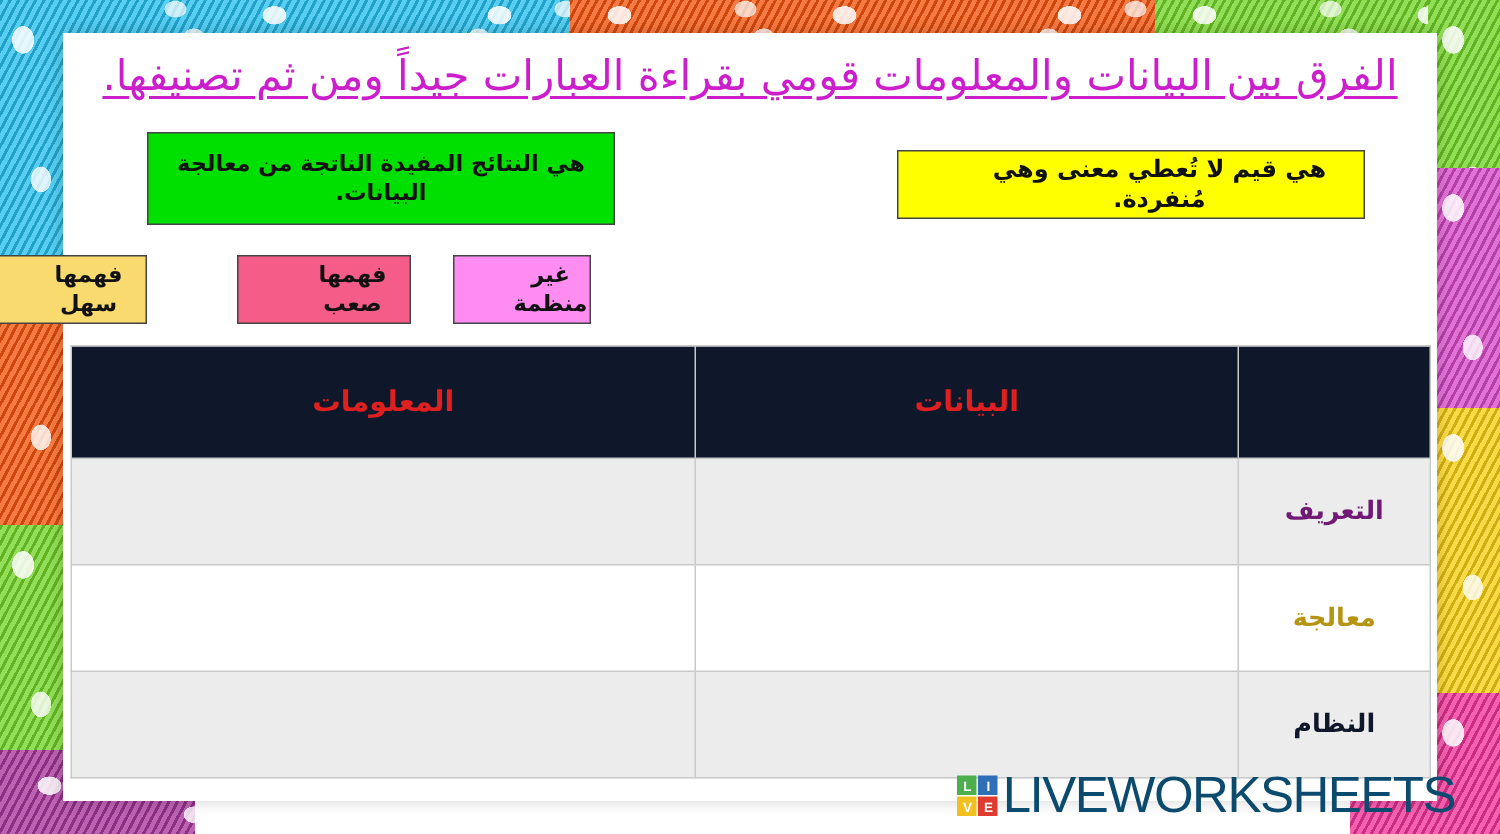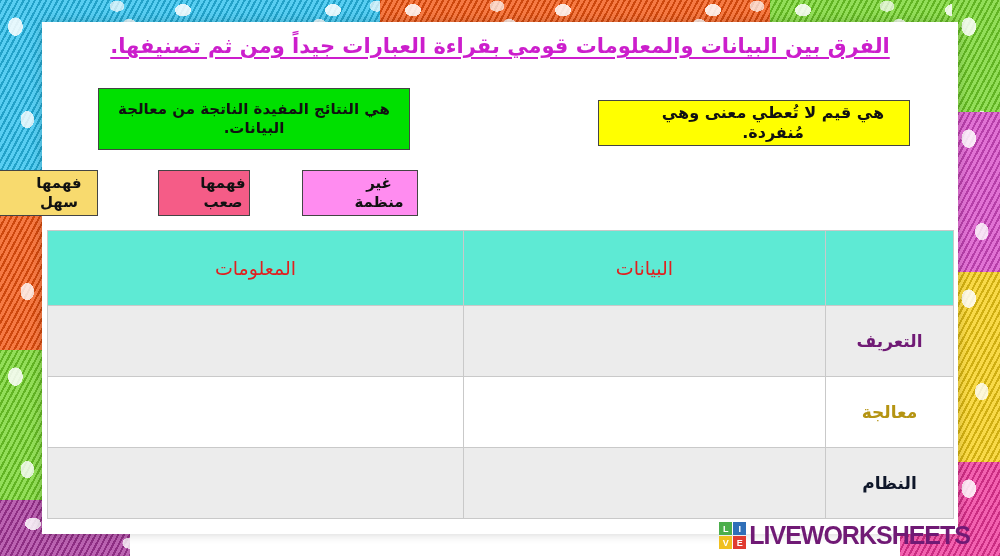--- a/index.html
+++ b/index.html
@@ -72,22 +72,22 @@
     height: 512px;
     z-index: 3;
   }
 
   .title {
     position: absolute;
     top: 12px;
     left: 0;
     width: 916px;
     text-align: center;
-    font-size: 21px;
-    font-weight: bold;
+    font-size: 28px;
+    font-weight: normal;
     color: #cc1ecc;
     text-decoration: underline;
     text-decoration-color: #cc1ecc;
     text-underline-offset: 4px;
     letter-spacing: -0.2px;
     direction: rtl;
     white-space: nowrap;
   }
 
   .tagbox {
@@ -101,22 +101,22 @@
     color: #111111;
     font-weight: bold;
     direction: rtl;
     line-height: 1.25;
     padding-left: 38px;
   }
 
   .box-yellow  { left: 556px; top: 78px;  width: 312px; height: 46px; background: #ffff00; font-size: 16px; }
   .box-green   { left: 56px;  top: 66px;  width: 312px; height: 62px; background: #00e000; font-size: 15px; padding: 0 14px; }
   .box-blue    { left: 474px; top: 148px; width: 116px; height: 46px; background: #b6c6e0; font-size: 15px; }
-  .box-pink    { left: 260px; top: 148px; width: 116px; height: 46px; background: #ff8cf0; font-size: 15px; }
-  .box-rose    { left: 116px; top: 148px; width: 92px; height: 46px; background: #f55c87; font-size: 15px; }
+  .box-pink    { left: 260px; top: 148px; width: 92px; height: 46px; background: #ff8cf0; font-size: 15px; }
+  .box-rose    { left: 116px; top: 148px; width: 116px; height: 46px; background: #f55c87; font-size: 15px; }
   .box-gold    { left: -60px; top: 148px; width: 116px; height: 46px; background: #f8da6e; font-size: 15px; }
 
   
   .sheet {
     position: absolute;
     left: 5px;
     top: 208px;
     width: 906px;
     border-collapse: collapse;
     table-layout: fixed;
@@ -132,23 +132,23 @@
     padding: 0;
   }
   .sheet tr.shaded td { background: #ececec; }
   .col-label { width: 128px; }
   .col-mid   { width: 362px; }
   .col-wide  { width: 416px; }
 
   .sheet td.hdr {
     height: 74px;
     font-size: 19px;
-    font-weight: normal;
+    font-weight: bold;
     color: #e02020;
-    background: #5eead4;
+    background: #0f172a;
   }
   .lbl-def  { color: #701a75; font-weight: bold; }
   .lbl-und  { color: #b59412; font-weight: bold; }
   .lbl-org  { color: #0f172a; font-weight: bold; }
 
   
   .logo {
     position: absolute;
     right: 30px;
     bottom: 6px;
@@ -172,24 +172,24 @@
     font-weight: bold;
     color: #ffffff;
     font-family: "Liberation Sans", sans-serif;
   }
   .t-l { background: #4cae4c; }
   .t-i { background: #2f6fb8; }
   .t-v { background: #f0c020; }
   .t-e { background: #e03b30; }
   .logo-word {
     font-family: "Liberation Sans", sans-serif;
-    font-size: 25px;
-    font-weight: bold;
+    font-size: 34px;
+    font-weight: normal;
     letter-spacing: -1px;
-    color: #701a75;
+    color: #0c4a6e;
   }
 </style>
 </head>
 <body>
 
 <div id="page">
 
   <div class="frame">
 
     <div class="stripe hatch" style="left:0;top:0;width:380px;height:34px;background-color:#29c0ee;"></div>

